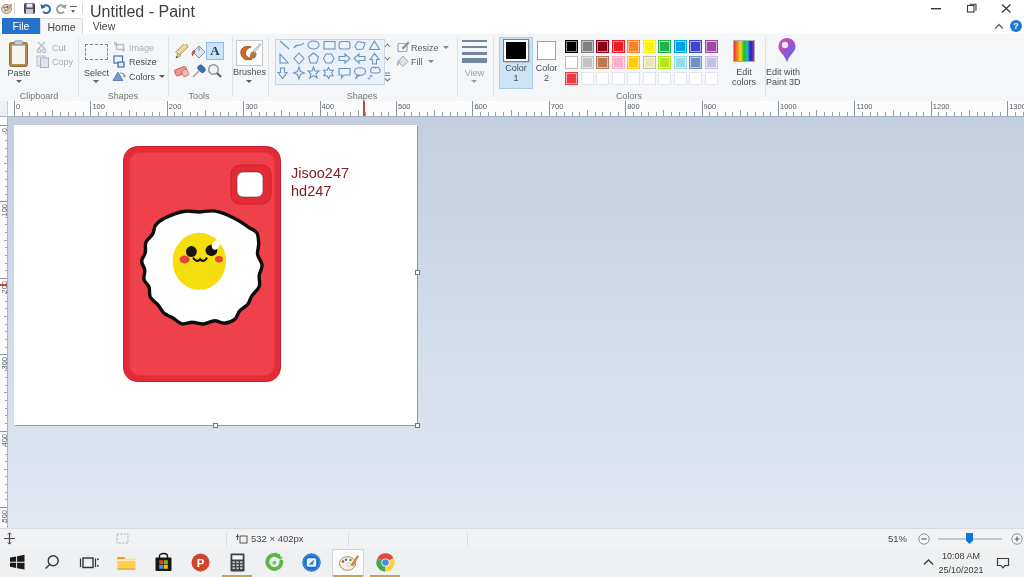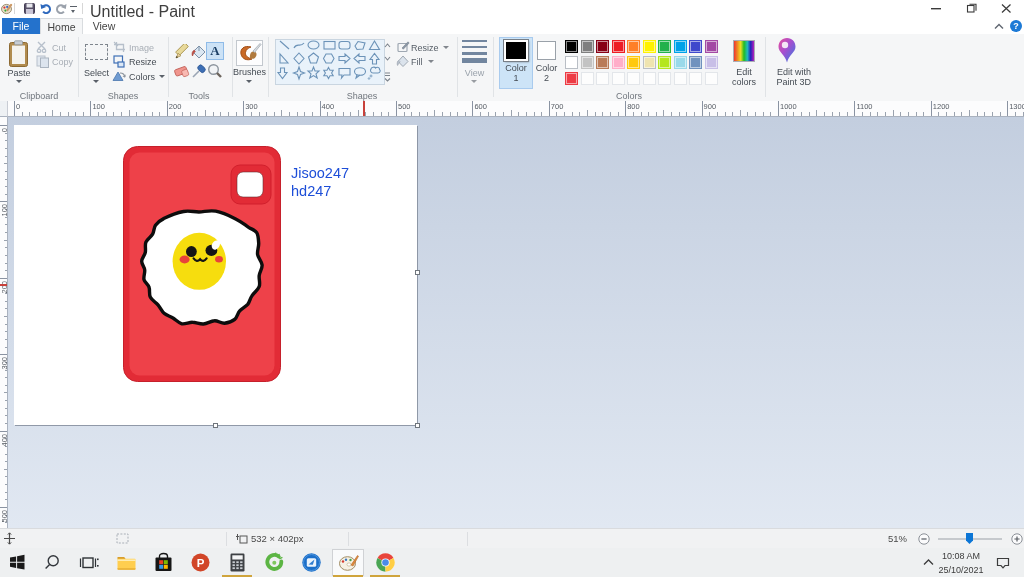--- a/index.html
+++ b/index.html
@@ -280,21 +280,21 @@
       <defs>
           <linearGradient id="p3d" x1="0" y1="0" x2="1" y2="1">
         <stop offset="0" stop-color="#e94f9d"></stop>
             <stop offset="0.45" stop-color="#a44fd0"></stop>
             <stop offset="1" stop-color="#2f7de0"></stop>
       </linearGradient>
         </defs>
       <path d="M10 1 C15 1 18.5 4.8 18.5 9.8 C18.5 15.5 12 17.5 10 25.5 C8 17.5 1.5 15.5 1.5 9.8 C1.5 4.8 5 1 10 1 Z" fill="url(#p3d)"></path>
       <circle cx="8" cy="8" r="3.2" fill="#fff" opacity="0.85"></circle>
     </svg>
-    <div class="abs btext" style="left:766px;top:33px;width:45px;text-align:right">Edit with<br>Paint 3D</div>
+    <div class="abs btext" style="left:766px;top:33px;width:45px;text-align:left">Edit with<br>Paint 3D</div>
   </div>
   <div class="abs" id="hruler">
     <div class="abs htickmaj" style="left:6.0px"></div>
     <div class="abs htickmin" style="left:13.6px;height:4px;top:11px"></div>
     <div class="abs htickmin" style="left:21.3px;height:4px;top:11px"></div>
     <div class="abs htickmin" style="left:28.9px;height:4px;top:11px"></div>
     <div class="abs htickmin" style="left:36.6px;height:4px;top:11px"></div>
     <div class="abs htickmin" style="left:44.2px;height:6px;top:9px"></div>
     <div class="abs htickmin" style="left:51.8px;height:4px;top:11px"></div>
     <div class="abs htickmin" style="left:59.5px;height:4px;top:11px"></div>
@@ -511,21 +511,21 @@
         <rect x="223" y="47" width="26" height="25" rx="6" fill="#ffffff" stroke="rgba(90,45,50,0.55)" stroke-width="1"></rect>
         <path d="M 149.7 93.6 C 154.3 91.3 163.8 87.6 169.6 86.5 C 175.5 85.4 179.6 87.0 184.9 87.0 C 190.2 86.9 195.6 85.0 201.7 86.2 C 207.9 87.3 216.3 91.2 221.7 93.9 C 227.2 96.6 231.1 100.0 234.6 102.3 C 238.1 104.5 241.0 104.9 242.7 107.6 C 244.4 110.3 244.5 114.9 244.7 118.5 C 244.8 122.2 243.0 126.0 243.6 129.5 C 244.1 133.1 247.8 136.5 248.1 140.0 C 248.4 143.5 245.7 146.8 245.2 150.4 C 244.7 154.0 246.5 158.1 245.2 161.5 C 244.0 165.0 239.8 167.9 237.9 170.9 C 235.9 173.8 235.7 176.9 233.7 179.4 C 231.6 181.9 227.8 183.4 225.7 185.9 C 223.5 188.4 223.2 192.4 220.7 194.4 C 218.2 196.5 213.9 197.9 210.5 198.2 C 207.1 198.4 203.9 195.5 200.4 195.7 C 196.9 195.8 193.1 198.8 189.5 199.0 C 185.8 199.3 182.1 197.3 178.5 197.3 C 174.9 197.2 171.1 199.5 167.8 198.8 C 164.5 198.0 161.6 194.5 158.6 192.8 C 155.7 191.0 152.5 190.4 150.1 188.3 C 147.7 186.2 146.5 182.8 144.2 180.1 C 141.9 177.4 137.9 175.3 136.4 172.3 C 134.8 169.3 136.1 165.1 135.0 162.2 C 134.0 159.2 130.7 157.5 130.0 154.6 C 129.3 151.7 131.1 148.0 130.7 144.9 C 130.3 141.8 127.6 139.1 127.7 136.2 C 127.8 133.2 130.6 130.5 131.3 127.4 C 132.0 124.2 130.7 120.2 131.9 117.2 C 133.2 114.1 137.0 112.0 138.6 109.2 C 140.2 106.3 139.7 102.8 141.5 100.2 C 143.4 97.6 145.0 95.9 149.7 93.6 Z" fill="#ffffff" stroke="#0d0d0d" stroke-width="3.4" stroke-linejoin="round"></path>
         <ellipse cx="185.3" cy="136.3" rx="26.7" ry="28.5" fill="#f6dd0e"></ellipse>
         <ellipse cx="177.4" cy="126.6" rx="5.4" ry="5.5" fill="#151515"></ellipse>
         <ellipse cx="197.4" cy="125.4" rx="5.9" ry="5.6" fill="#151515"></ellipse>
         <path d="M 179.6 133.4 Q 182.9 137.9 186.1 134.2 Q 189.3 137.9 192.6 133.4" fill="none" stroke="#151515" stroke-width="2.2" stroke-linecap="round"></path>
         <ellipse cx="170.6" cy="134.5" rx="5" ry="3.9" fill="#e8433a"></ellipse>
         <ellipse cx="205" cy="134.3" rx="3.9" ry="3.3" fill="#e8433a"></ellipse>
         <path d="M 197.6 120.6 Q 198.8 114.8 206.0 115.4 Q 207.2 121.8 202.0 124.4 Q 198.0 125.6 197.6 120.6 Z" fill="#ffffff"></path>
       </svg>
-      <div class="abs" style="left:277px;top:38.5px;font-size:14.5px;color:#1d4ed8;line-height:18.5px">Jisoo247<br>hd247</div>
+      <div class="abs" style="left:277px;top:38.5px;font-size:14.5px;color:#7f1d1d;line-height:18.5px">Jisoo247<br>hd247</div>
     </div>
     <div class="abs handle" style="left:407px;top:153px"></div>
     <div class="abs handle" style="left:205px;top:306px"></div>
     <div class="abs handle" style="left:407px;top:306px"></div>
   </div>
   <div class="abs" id="statusbar">
     <svg class="abs" style="left:3px;top:3px" width="13" height="13" viewBox="0 0 13 13">
       <path d="M6.5 1 L6.5 12 M1 6.5 L12 6.5" stroke="#4a4a4a" stroke-width="1.2"></path>
       <path d="M4.8 2.6 L6.5 0.8 L8.2 2.6 M4.8 10.4 L6.5 12.2 L8.2 10.4" fill="none" stroke="#4a4a4a" stroke-width="1"></path>
     </svg>

